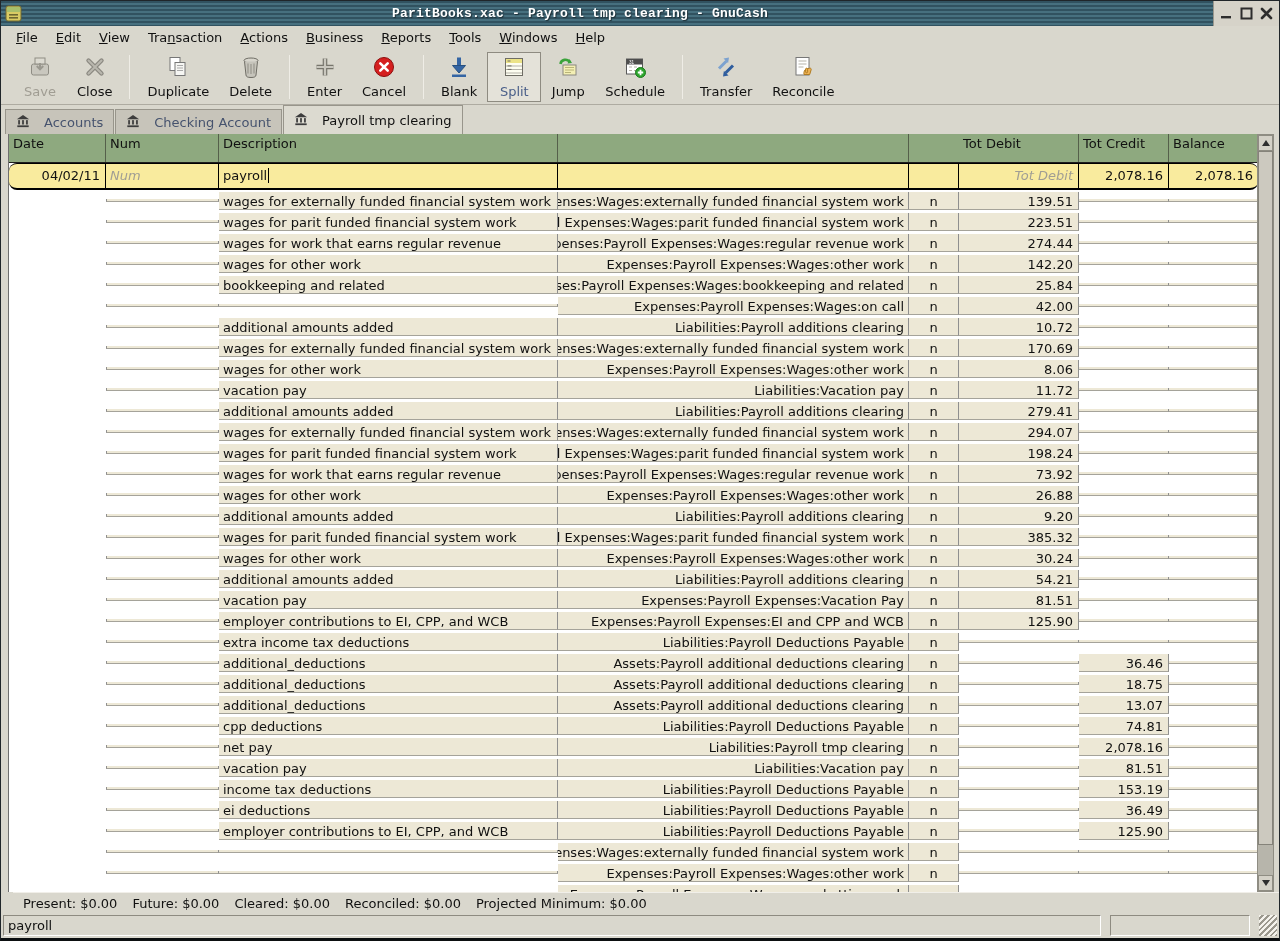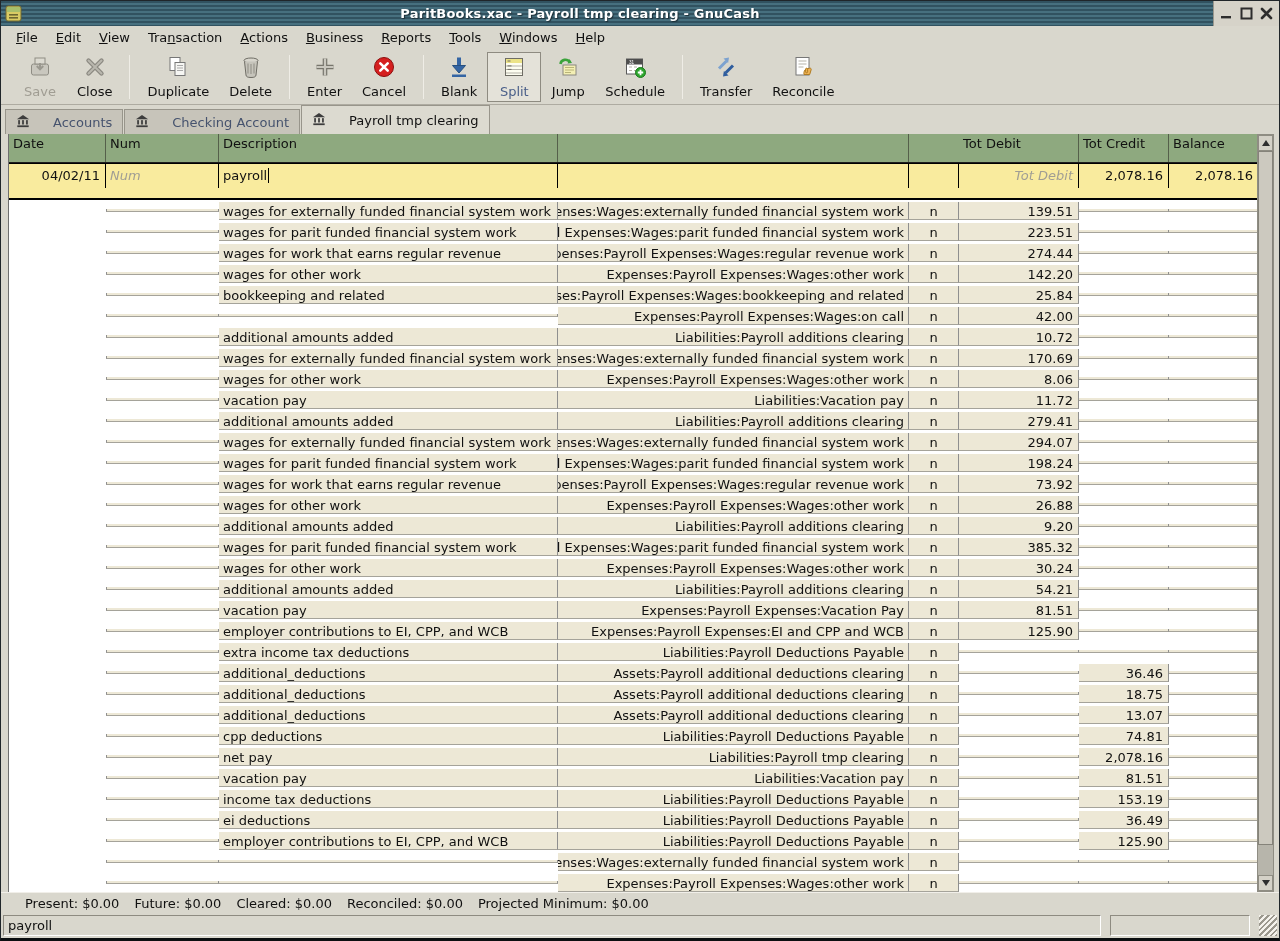--- a/index.html
+++ b/index.html
@@ -4,59 +4,59 @@
 <style>
   * { box-sizing: border-box; margin: 0; padding: 0; }
   html,body { width:1280px; height:941px; }
   body { font-family:"DejaVu Sans","Liberation Sans",sans-serif; font-size:13px; color:#111; background:#d9d7cd; }
   .window { position:relative; width:1280px; height:941px; border:1px solid #20262a; border-bottom:3px solid #0c0f11; background:#d9d7cd; overflow:hidden; }
 
   
   .titlebar { height:25px; display:flex; align-items:center; position:relative;
     background:repeating-linear-gradient(180deg,#315260 0 2px,#47707f 2px 4px); }
   .win-icon { width:17px; height:17px; margin-left:4px; flex:0 0 auto; }
-  .title { position:absolute; left:0; right:120px; text-align:center; color:#fff; font-weight:bold; letter-spacing:.2px; text-shadow:1px 1px 1px #1c2e36; }
+  .title { position:absolute; left:0; right:120px; text-align:center; color:#fff; font-weight:bold; letter-spacing:.2px; text-shadow:1px 1px 1px #1c2e36;font-family:Liberation Mono, monospace; }
   .win-controls { margin-left:auto; height:25px; background:#d6d3c9; display:flex; align-items:center; padding:0 4px; gap:3px; border-left:1px solid #9a978d; }
   .win-btn { width:17px; height:17px; display:flex; align-items:center; justify-content:center; color:#2d2d2d; font-weight:bold; font-size:13px; cursor:default; }
 
   
   .menubar { height:23px; display:flex; align-items:center; padding-left:6px; background:#d9d7cd; }
   .menu-item { padding:3px 9px; }
   .menu-item u { text-decoration:underline; }
 
   
   .toolbar { height:56px; display:flex; align-items:center; padding:2px 8px 2px 12px; background:#d9d7cd; border-bottom:1px solid #aeab a1; border-bottom:1px solid #aeaba1; }
   .tbtn { height:50px; min-width:54px; padding:3px 9px 2px 9px; display:flex; flex-direction:column; align-items:center; justify-content:flex-end; gap:2px; border:1px solid transparent; }
   .tbtn svg { width:24px; height:24px; flex:0 0 auto; }
   .tbtn .tlabel { line-height:15px; white-space:nowrap; }
   .tbtn.disabled .tlabel { color:#a09d93; }
   .tbtn.pressed { background:#e4e2d9; border:1px solid #8e8b81; }
   .tbtn.pressed .tlabel { color:#4a5f89; }
   .tsep { width:1px; height:44px; background:#a8a59b; border-right:1px solid #efede6; margin:0 7px; }
 
   
   .tabbar { height:29px; display:flex; align-items:flex-end; padding-left:4px; background:#d9d7cd; }
-  .tab { display:flex; align-items:center; gap:23px; padding:0 10px; height:25px; background:#c7c4ba; border:1px solid #98958b; border-bottom:none; margin-right:1px; color:#46536e; }
+  .tab { display:flex; align-items:center; gap:14px; padding:0 10px; height:25px; background:#c7c4ba; border:1px solid #98958b; border-bottom:none; margin-right:1px; color:#46536e; }
   .tab.active { height:29px; background:#dcdad0; color:#111; }
   .tab svg { width:14px; height:14px; }
 
   
   .register { height:758px; margin-left:7px; margin-right:5px; display:flex; background:#fff; }
   .reg-table { width:1249px; border-left:1px solid #6f6f6f; background:#fff; overflow:hidden; }
   .rrow { display:flex; width:1249px; }
   .c { overflow:hidden; white-space:nowrap; }
   .c-date{width:97px}.c-num{width:113px}.c-desc{width:339px}.c-acct{width:351px}
   .c-rec{width:50px;text-align:center}.c-dr{width:120px}.c-cr{width:90px}.c-bal{width:89px}
   .amt { text-align:right; padding-right:5px; }
 
   .reg-header { height:29px; background:#8ea97f; border-bottom:1px solid #1d1d1d; }
   .reg-header .c { border-right:1px solid #55604b; padding:2px 0 0 4px; }
   .reg-header .c:last-child { border-right:none; }
 
-  .txn-row { height:37px; background:#f9eb9e; border-top:1px solid #000; border-bottom:2px solid #000; }
+  .txn-row { height:27px; background:#f9eb9e; border-top:1px solid #000; border-bottom:2px solid #000;border-radius:8px; }
   .txn-row .c { border-right:1px solid #000; padding-top:4px; height:24px; }
   .txn-row .c:last-child { border-right:none; }
   .placeholder { color:#a09e94; font-style:italic; }
   .caret { display:inline-block; width:1px; height:15px; background:#000; vertical-align:text-bottom; margin-left:1px; }
 
   .splits { height:711px; overflow:hidden; background:#fff; }
   .srow { display:flex; width:1249px; height:21px;align-items:center; }
   .srow .c { background:#ede8d6; border-right:1px solid #8f8f8f; border-bottom:1px solid #a5a39a; padding-top:2px; }
   .srow .c-date { background:#fff; border-right:none; border-bottom:none; }
   .srow .c-num { border-left:1px solid #8f8f8f; }
@@ -66,21 +66,21 @@
 
   
   .reg-scroll { width:17px; position:relative; background:#b7b5ab; border:1px solid #8f8d83; }
   .sb-btn { position:absolute; left:0; width:15px; height:16px; background:#d4d1c7; border:1px solid #8f8d83; display:flex; align-items:center; justify-content:center; }
   .sb-up { top:0; } .sb-down { bottom:0; }
   .tri-up { width:0;height:0;border-left:4px solid transparent;border-right:4px solid transparent;border-bottom:6px solid #2e2e2e; }
   .tri-down { width:0;height:0;border-left:4px solid transparent;border-right:4px solid transparent;border-top:6px solid #2e2e2e; }
   .sb-thumb { position:absolute; left:0; top:16px; width:15px; height:694px; background:#ccc9bf; border:1px solid #85837a; }
 
   
-  .summarybar { height:21px; display:flex; align-items:center; gap:15px; padding-left:24px; background:#d9d7cd; border-top:1px solid #f1efe9; }
+  .summarybar { height:21px; display:flex; align-items:center; gap:15px; padding-left:10px; background:#d9d7cd; border-top:1px solid #f1efe9;margin-left:12px; }
   .sum-item { display:flex; gap:4px; }
   .statusbar { height:26px; display:flex; align-items:stretch; gap:9px; padding:2px 2px 3px 2px; background:#d9d7cd; }
   .sunken { border:1px solid; border-color:#8e8b81 #ffffff #ffffff #8e8b81; background:#d9d7cd; }
   .status-msg { flex:1; display:flex; align-items:center; padding-left:4px; }
   .status-aux { width:140px; }
   .grip { width:18px; background:repeating-linear-gradient(135deg,#f4f2ec 0 2px,#9b988e 2px 4px); }
 </style>
 </head>
 <body>
 

